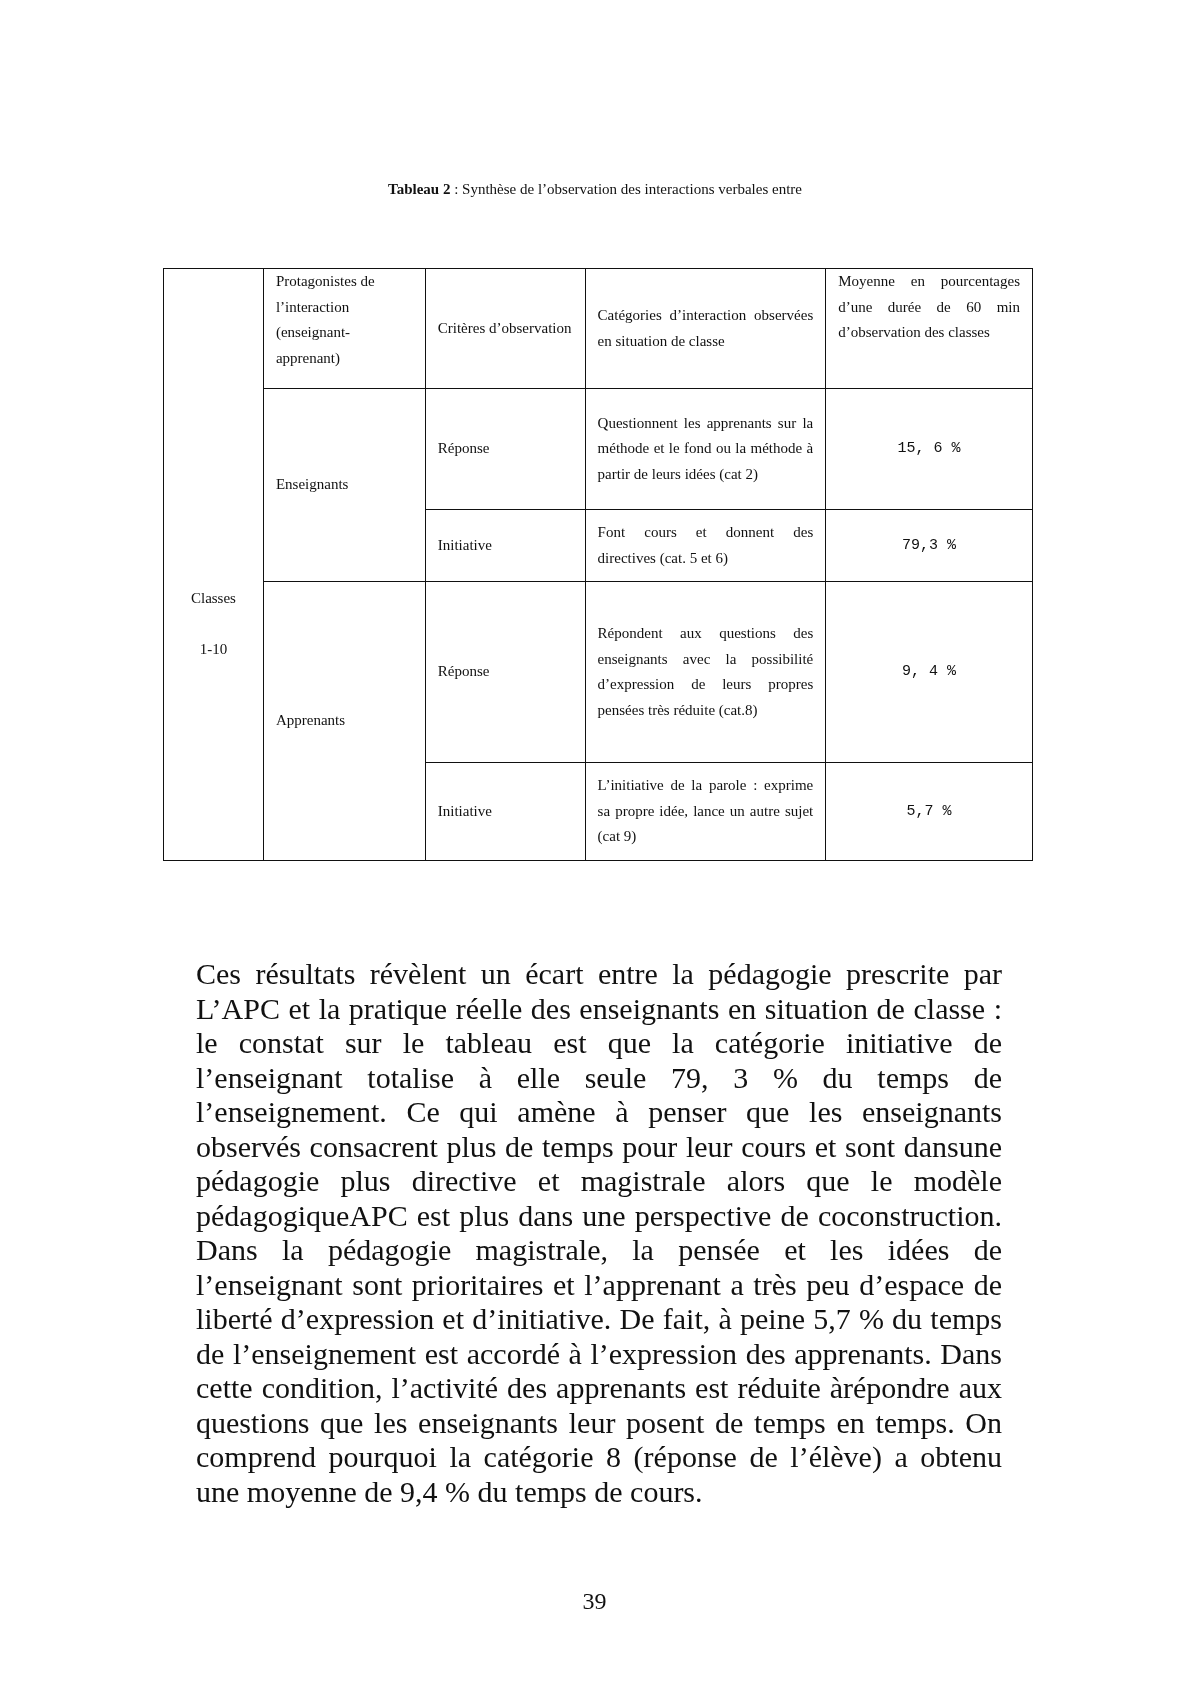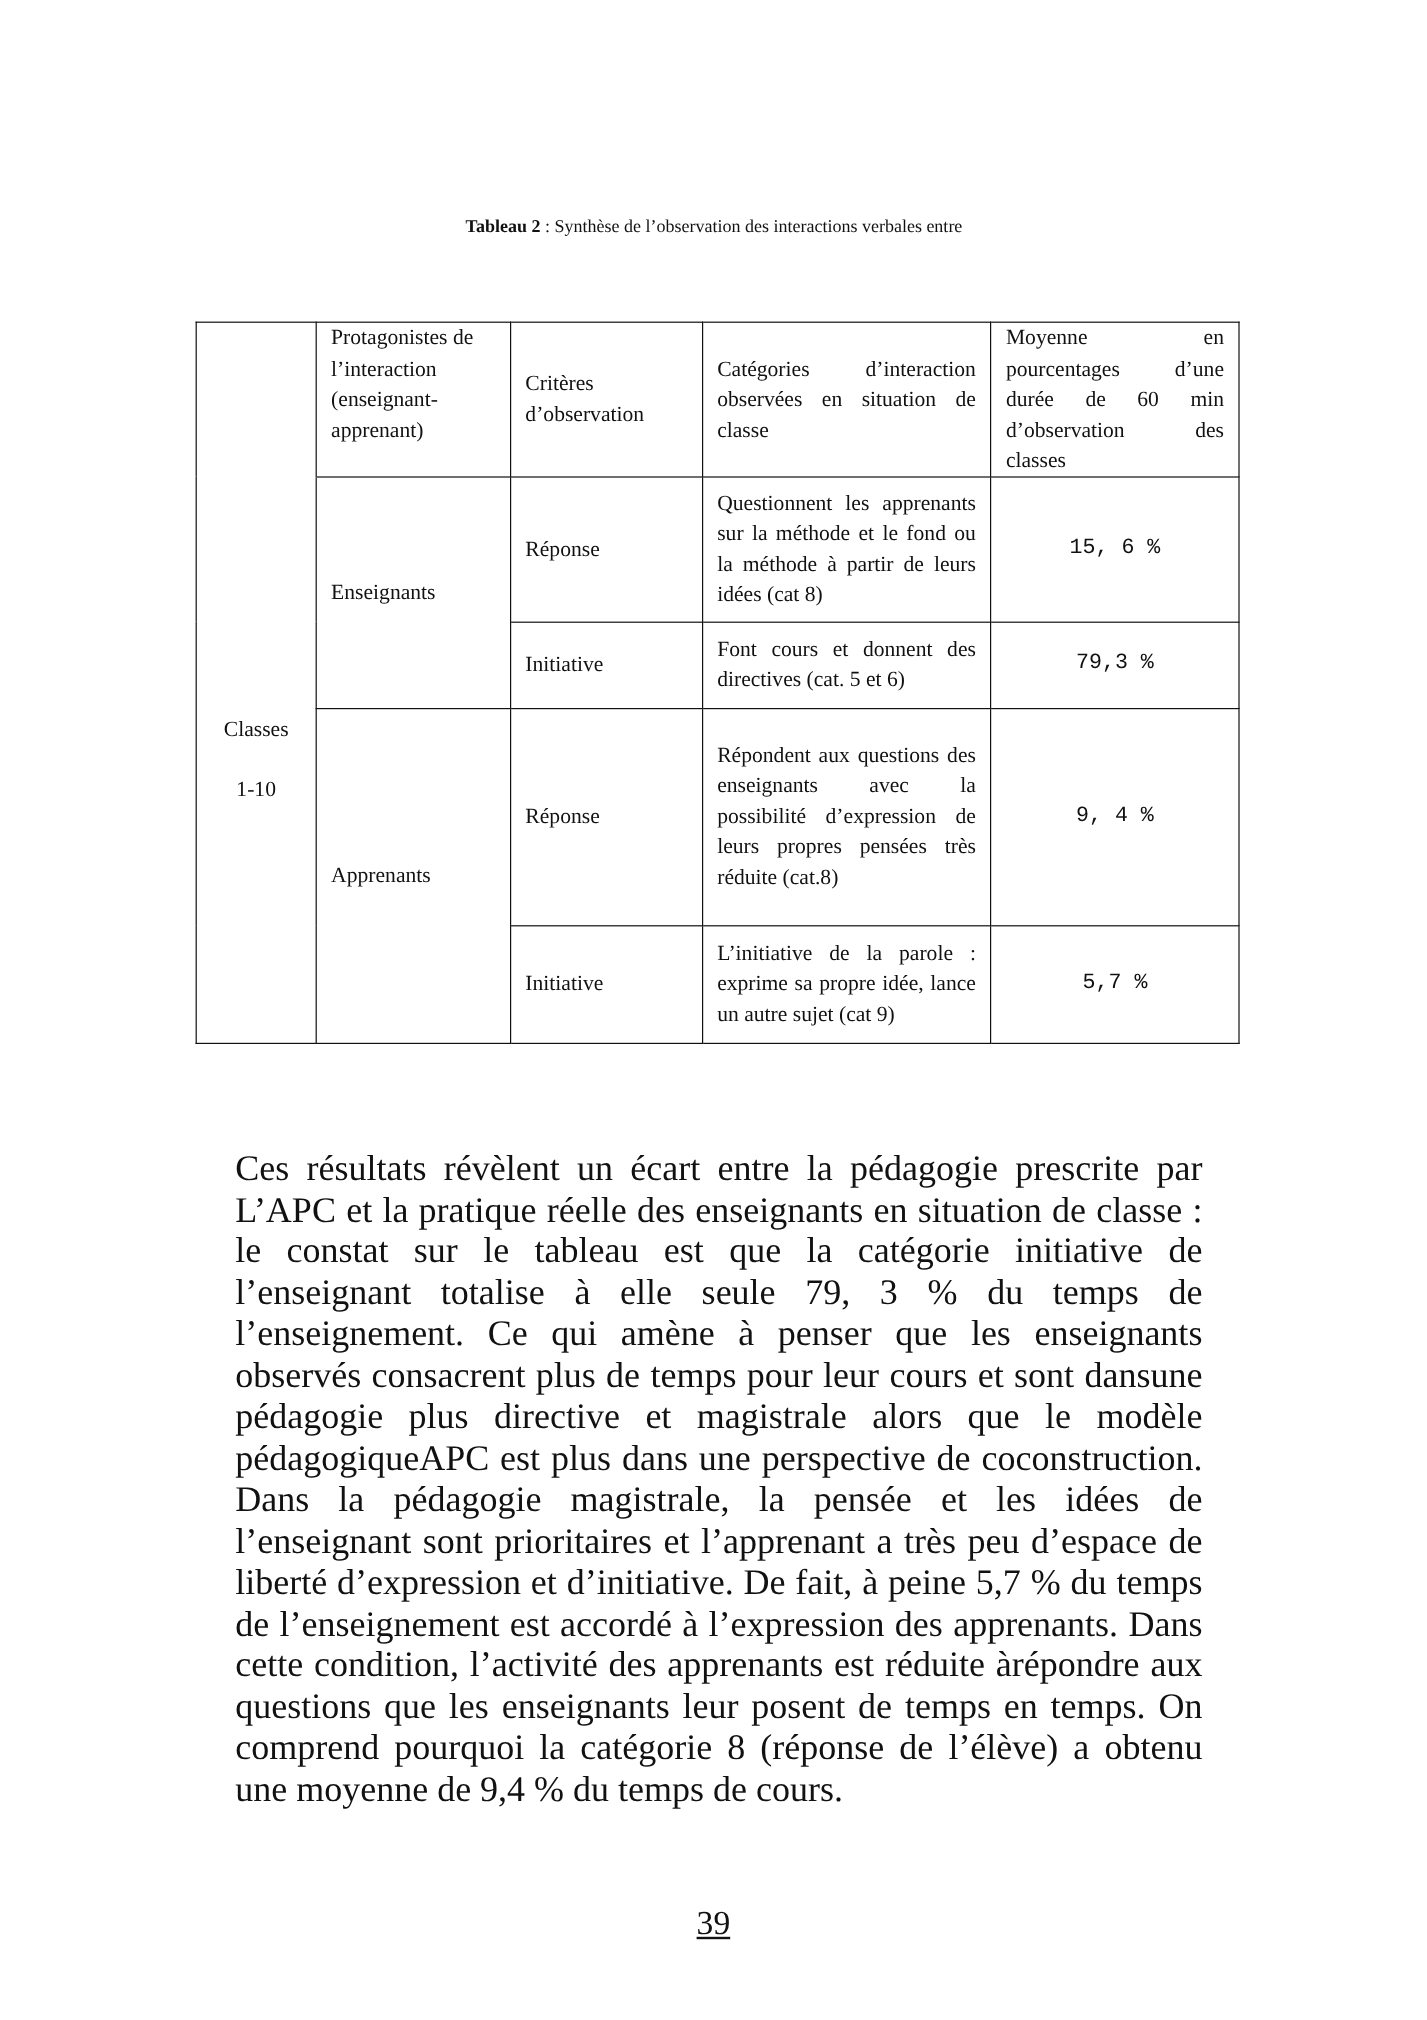--- a/index.html
+++ b/index.html
@@ -8,42 +8,42 @@
     font-family: "Liberation Serif", "DejaVu Serif", serif; color: #111;
   }
   .caption {
     position: absolute; left: 160px; top: 176px; width: 870px;
     text-align: center; font-size: 15px; line-height: 27px;
   }
   .caption b { font-weight: bold; }
   table.synth {
     position: absolute; left: 163px; top: 268px;
     width: 870px; border-collapse: collapse;
-    font-size: 18px; line-height: 25.5px;
+    font-size: 15px; line-height: 25.5px;
   }
   table.synth td {
     border: 1.6px solid #111; vertical-align: middle; padding: 0 12px;
   }
   col.c1 { width: 100px; }
   col.c2 { width: 162px; }
   col.c3 { width: 160px; }
   col.c4 { width: 241px; }
   col.c5 { width: 207px; }
   .just { text-align: justify; text-align-last: left; margin-left: 32px; }
   .center { text-align: center; font-family: Liberation Mono, monospace; }
   .hdr-moy { text-align: justify; text-align-last: left; }
   .classes-cell { text-align: center; }
   .classes-cell .l2 { display: block; margin-top: 25px; }
   .body-text {
     position: absolute; left: 196px; top: 927px; width: 806px;
     font-size: 30px; line-height: 34.5px; text-align: justify;
   }
   .page-num {
     position: absolute; left: 0; width: 1189px; top: 1588px;
-    text-align: center; font-size: 28px; text-decoration: underline;
+    text-align: center; font-size: 24px;
   }
 </style>
 </head>
 <body>
 
 <div class="caption">
   <b>Tableau 2</b><span> : </span><span>Synthèse de l’observation des interactions verbales entre</span><br>
 </div>
 
 <table class="synth">
@@ -62,21 +62,21 @@
     <td class="just">Catégories d’interaction observées en situation de classe</td>
     <td class="hdr-moy" style="vertical-align:top">Moyenne en pourcentages d’une durée de 60 min d’observation des classes</td>
   </tr>
   <tr style="height:121px">
     <td rowspan="4" class="classes-cell" style="border-top:none">
       <span>Classes</span>
       <span class="l2">1-10</span>
     </td>
     <td rowspan="2">Enseignants</td>
     <td>Réponse</td>
-    <td class="just">Questionnent les apprenants sur la méthode et le fond ou la méthode à partir de leurs idées (cat 8)</td>
+    <td class="just">Questionnent les apprenants sur la méthode et le fond ou la méthode à partir de leurs idées (cat 2)</td>
     <td class="center">15, 6 %</td>
   </tr>
   <tr style="height:72px">
     <td>Initiative</td>
     <td class="just">Font cours et donnent des directives (cat. 5 et 6)</td>
     <td class="center">79,3 %</td>
   </tr>
   <tr style="height:181px">
     <td rowspan="2">Apprenants</td>
     <td>Réponse</td>

